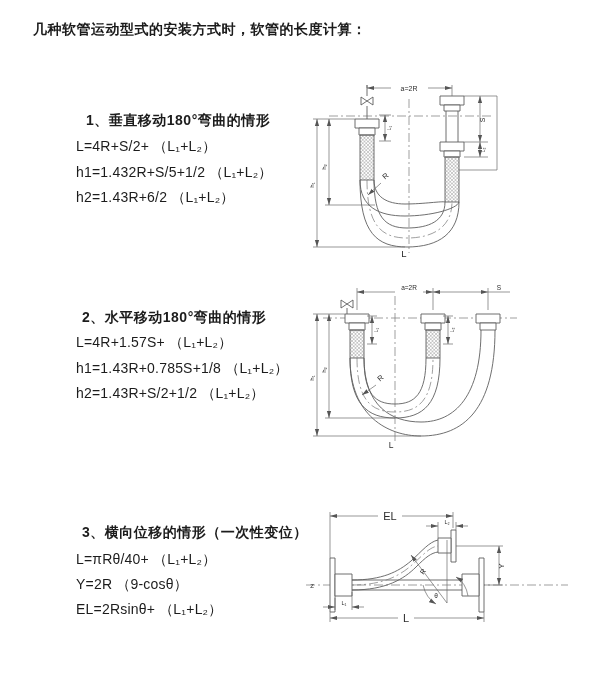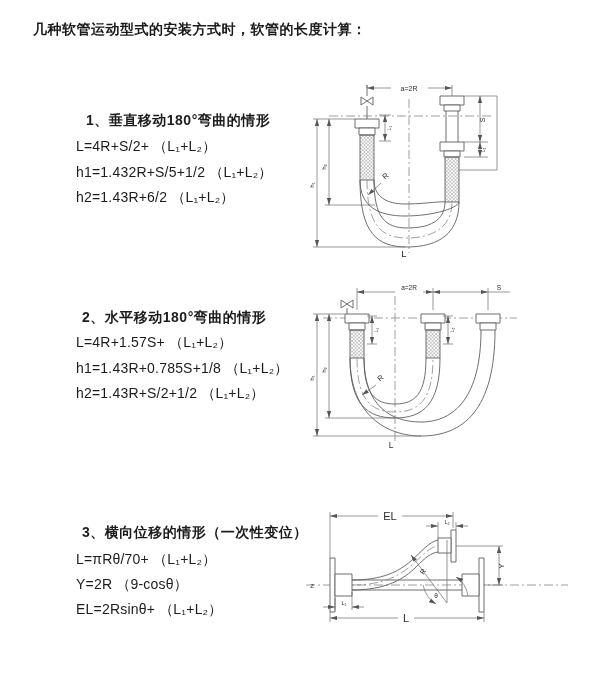--- a/index.html
+++ b/index.html
@@ -35,21 +35,21 @@
 <div class="abs sec-head" style="left:40px;top:309px;">
   <span>2、</span><span>水平移动180°弯曲的情形</span>
 </div>
 <div class="abs formula" style="left:76px;top:334px;">L=4R+1.57S+ （L₁+L₂）</div>
 <div class="abs formula" style="left:76px;top:360px;">h1=1.43R+0.785S+1/8 （L₁+L₂）</div>
 <div class="abs formula" style="left:76px;top:385px;">h2=1.43R+S/2+1/2 （L₁+L₂）</div>
 
 <div class="abs sec-head" style="left:40px;top:524px;">
   <span>3、</span><span>横向位移的情形（一次性变位）</span>
 </div>
-<div class="abs formula" style="left:76px;top:551px;">L=πRθ/70+ （L₁+L₂）</div>
+<div class="abs formula" style="left:76px;top:551px;">L=πRθ/40+ （L₁+L₂）</div>
 <div class="abs formula" style="left:76px;top:576px;">Y=2R （9-cosθ）</div>
 <div class="abs formula" style="left:76px;top:601px;">EL=2Rsinθ+ （L₁+L₂）</div>
 
 <svg style="left:305px;top:75px;" width="295" height="185" viewBox="0 0 295 185">
   <defs>
     <marker id="ar1" viewBox="0 0 10 8" refX="10" refY="4" markerWidth="10" markerHeight="8" orient="auto-start-reverse">
       <path d="M0,1 L10,4 L0,7 z" fill="#555"></path>
     </marker>
     <pattern id="hx1" width="3.5" height="3.5" patternUnits="userSpaceOnUse">
       <path d="M0,3.5 L3.5,0 M0,0 L3.5,3.5" stroke="#8a8a8a" stroke-width="0.45"></path>

